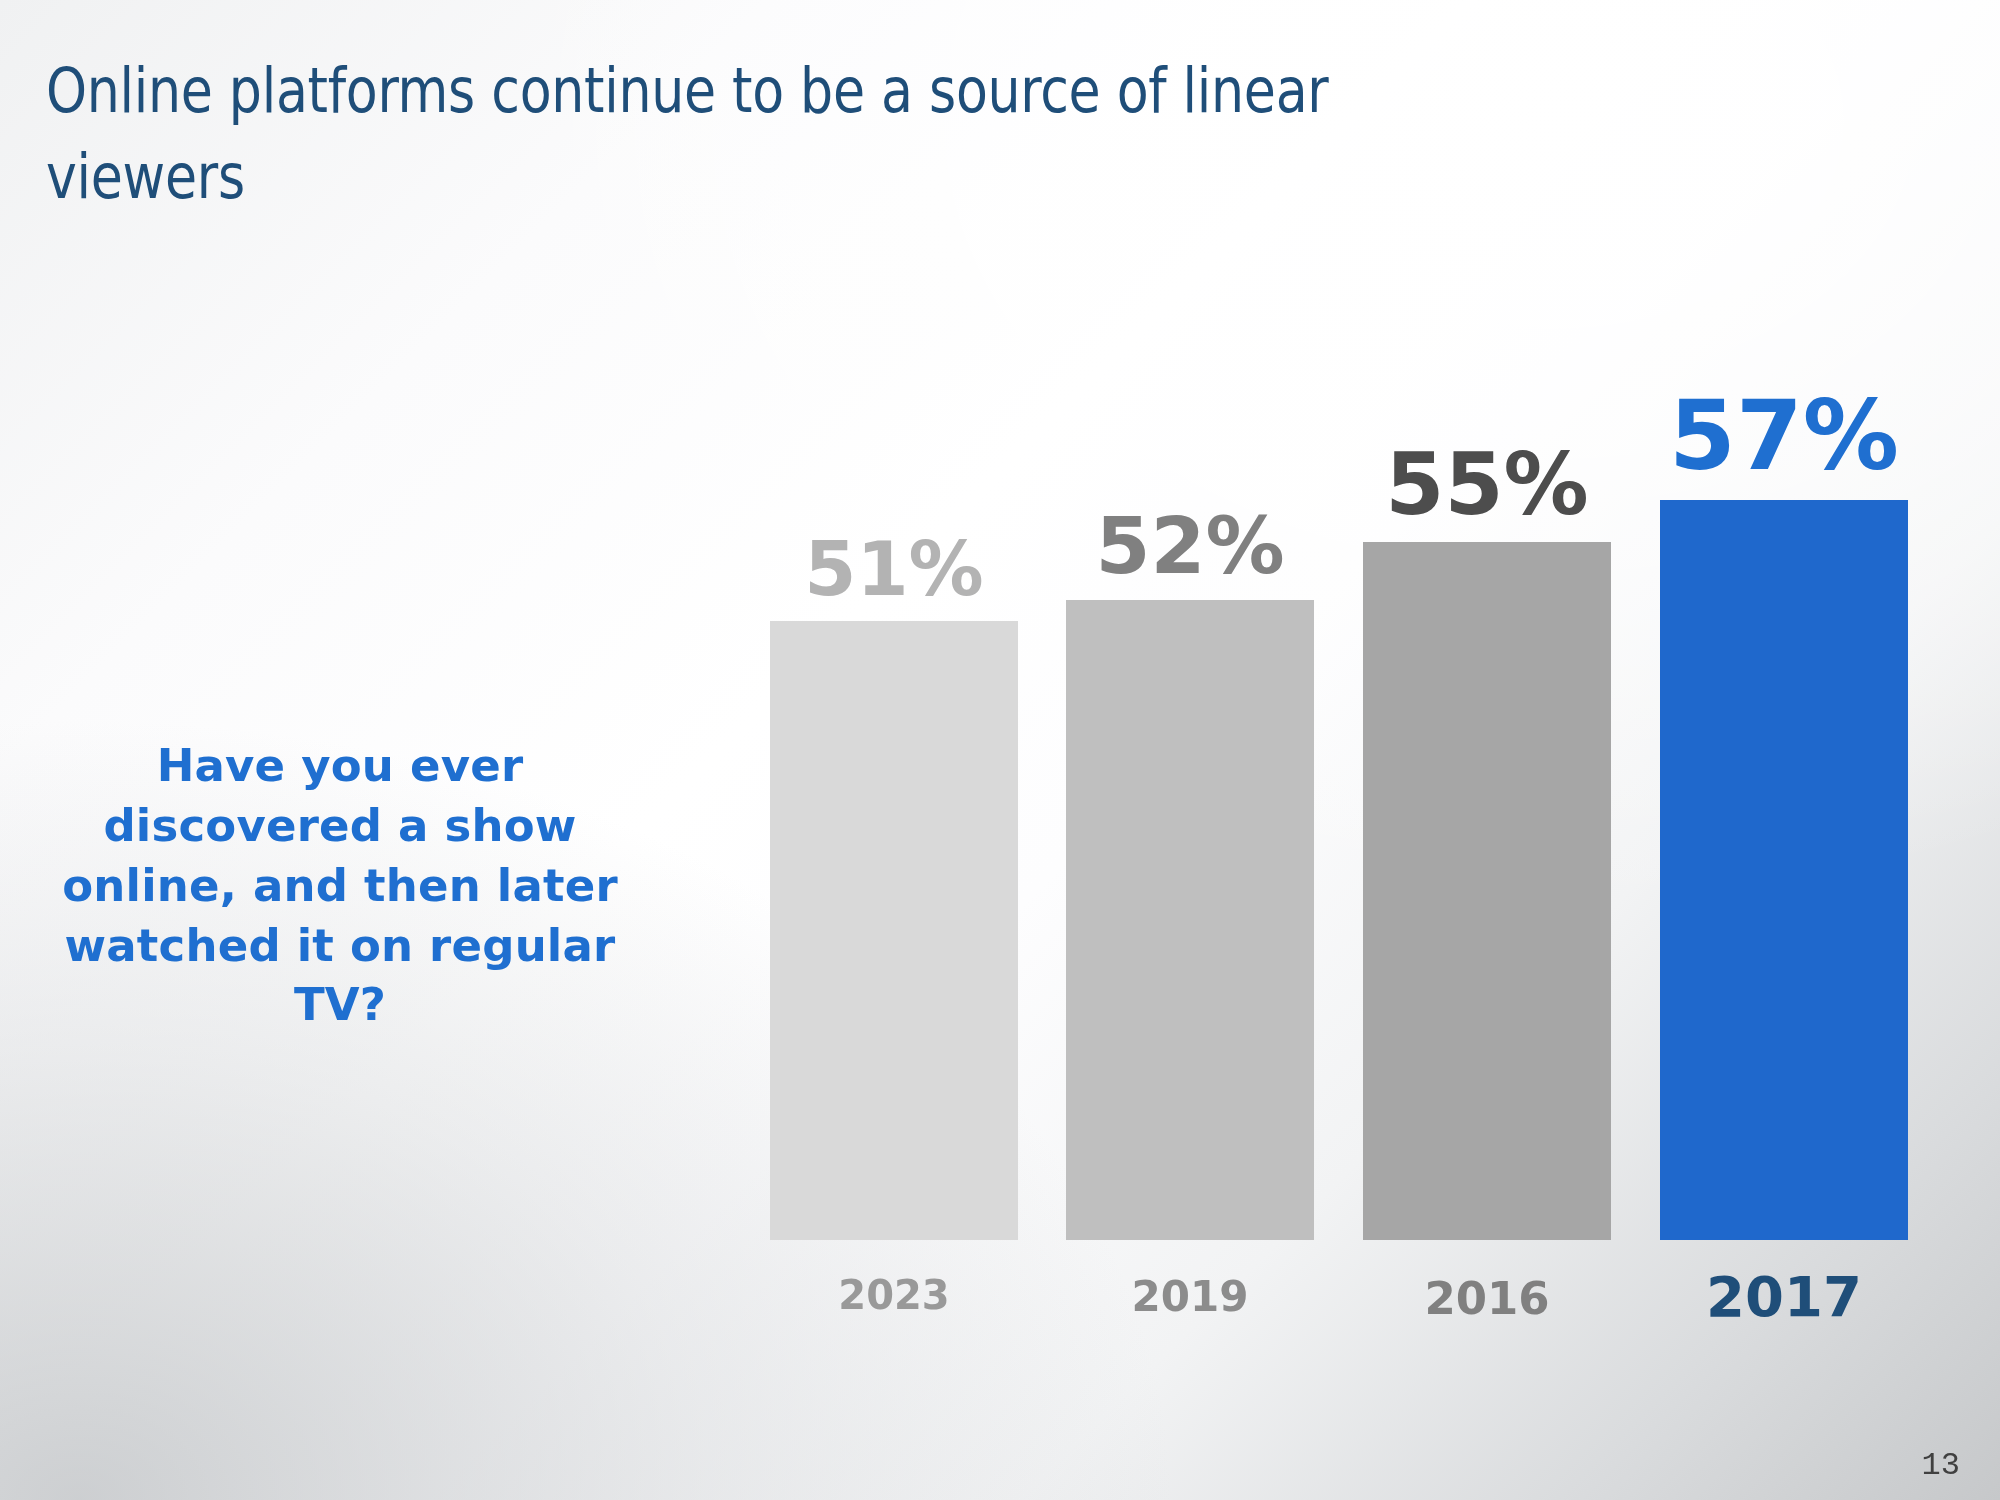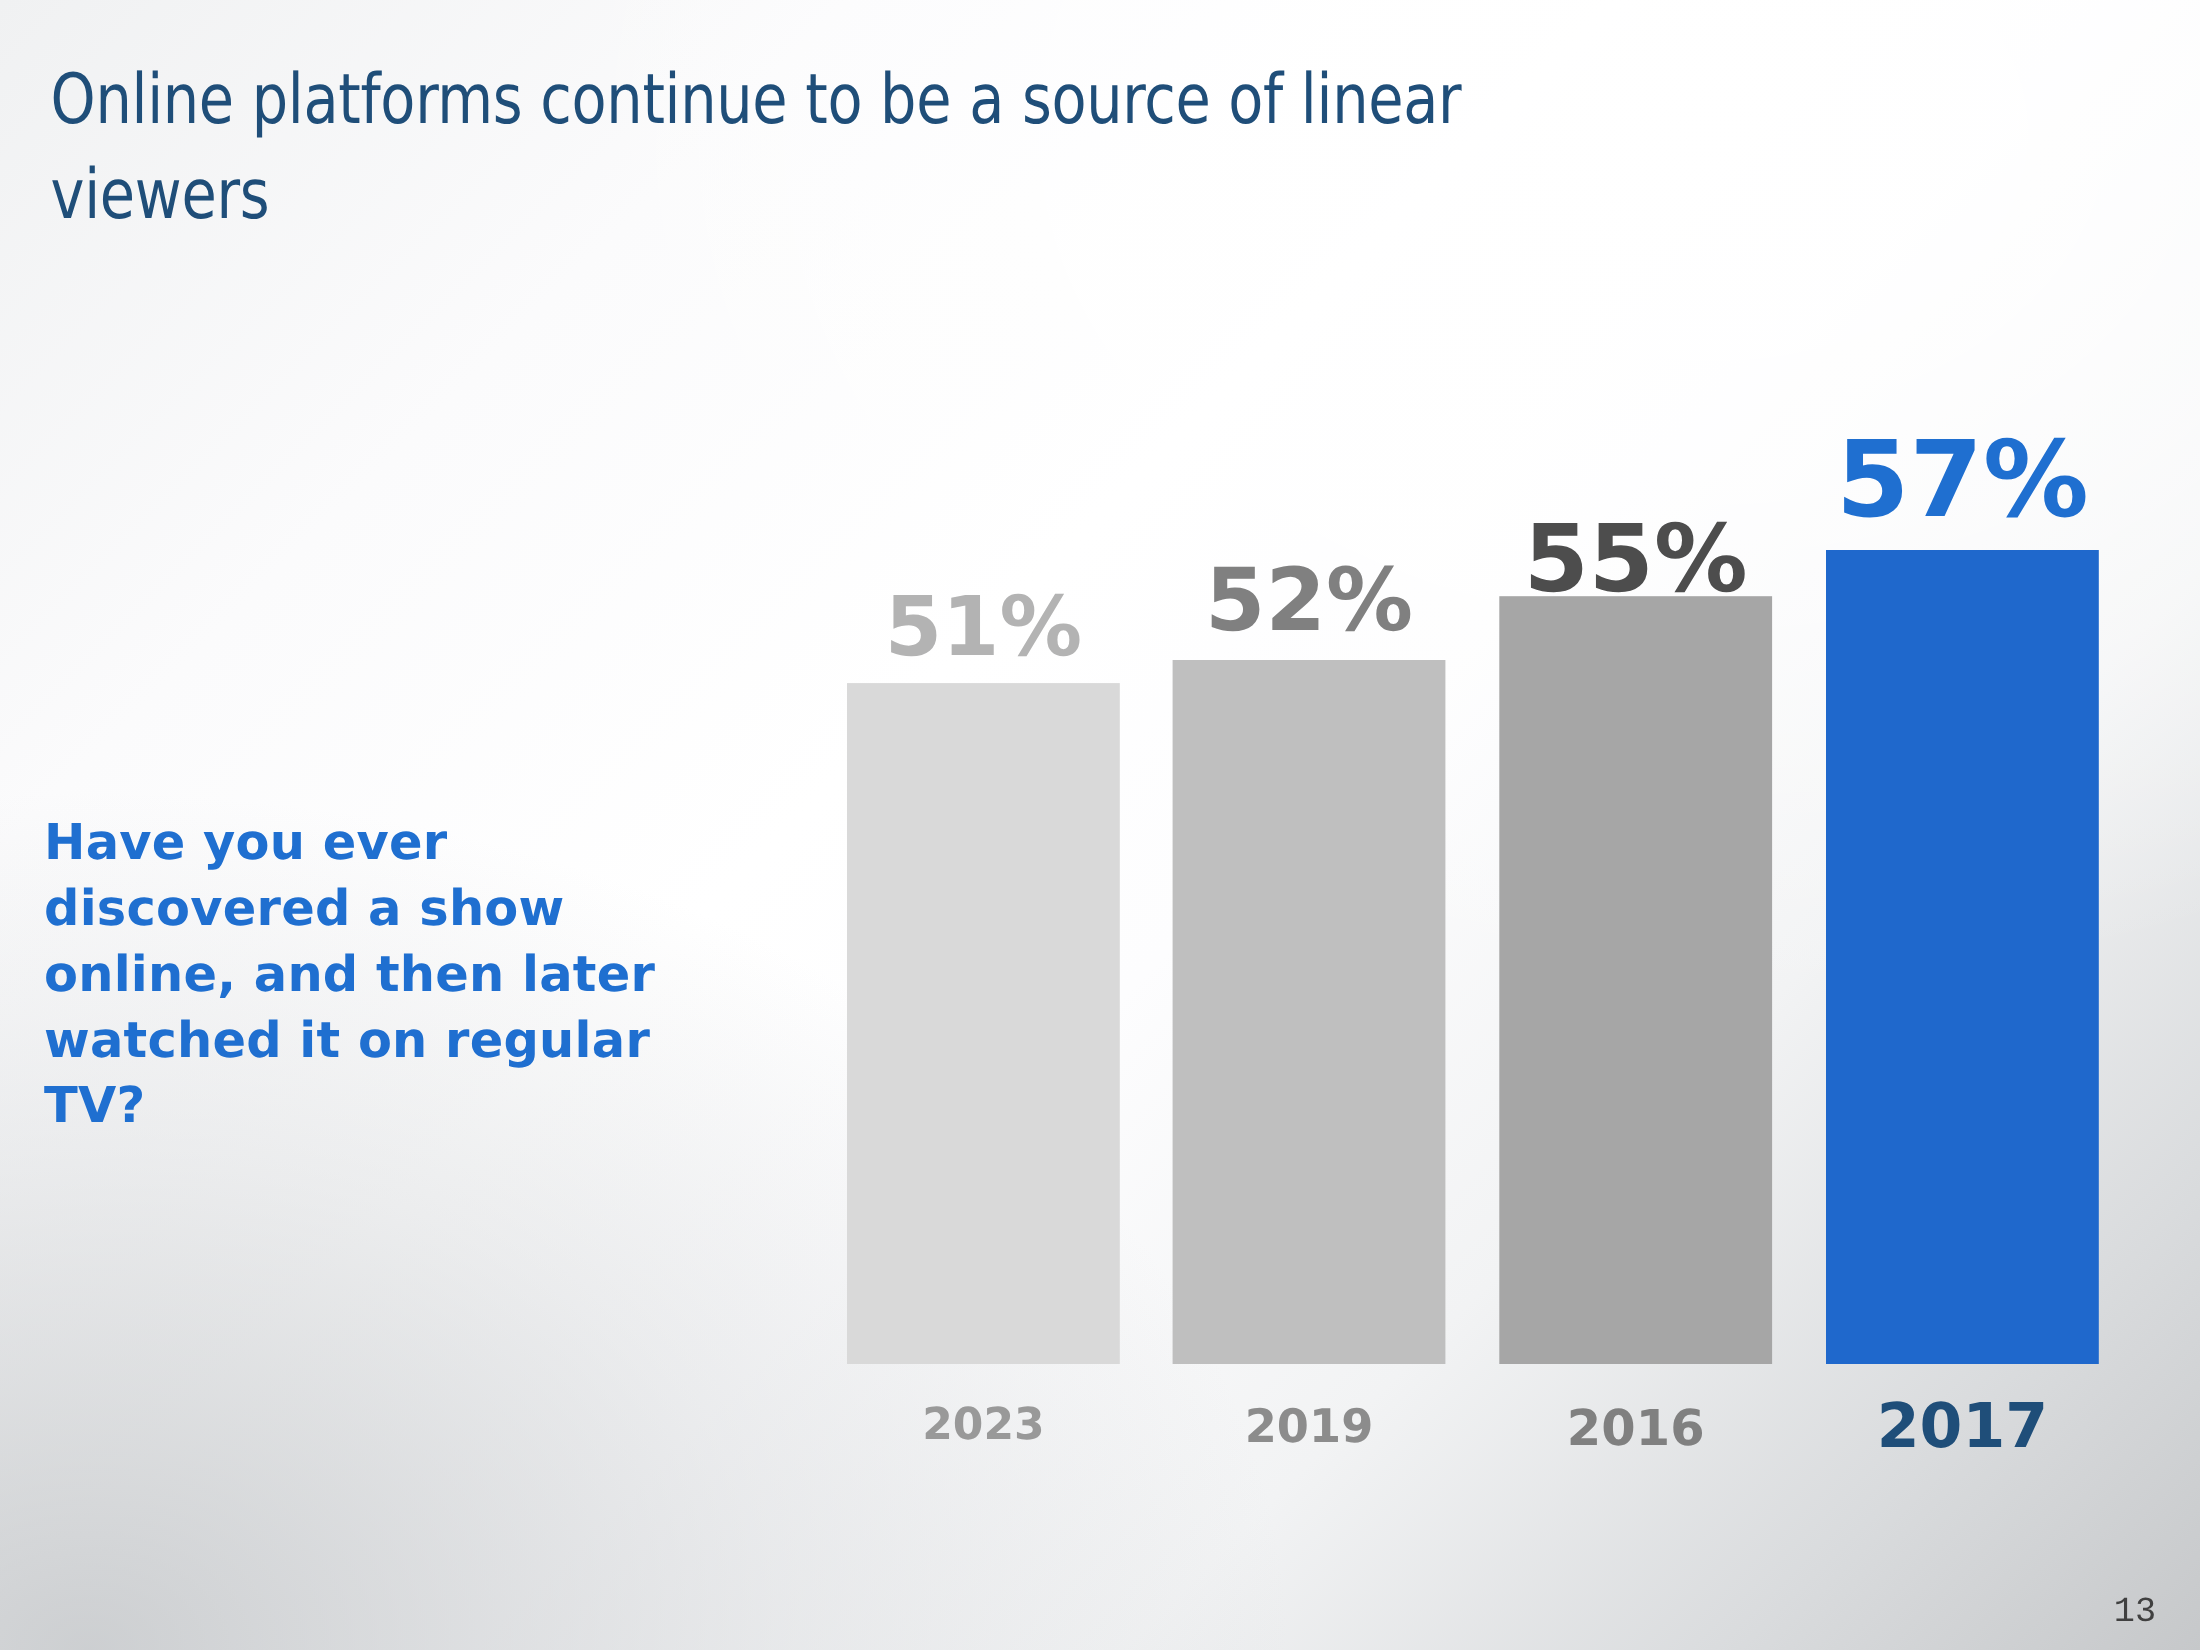--- a/index.html
+++ b/index.html
@@ -60,21 +60,21 @@
     font-stretch: condensed;
     transform: scaleX(0.92);
     transform-origin: left top;
   }
 
   #question {
     position: absolute;
     left: 40px;
     top: 736px;
     width: 600px;
-    text-align: left;
+    text-align: center;
     font-size: 45px;
     line-height: 1.33;
     font-weight: bold;
     color: #1F6FD0;
     font-family: "DejaVu Sans", sans-serif;
     letter-spacing: 0.2px;
   }
 
   #plot {
     position: absolute;
@@ -138,21 +138,21 @@
         <div class="bar-value" style="color: rgb(179, 179, 179); font-size: 75px; bottom: 627px;">51%</div>
         <div class="bar-label" style="color: rgb(153, 153, 153); font-size: 40px; top: calc(100% + 32px);">2023</div>
       </div>
       <div class="bar-group" style="left: 1066px; width: 248px; height: 564px;">
         <div class="bar" style="height: 640px; background: rgb(191, 191, 191);"></div>
         <div class="bar-value" style="color: rgb(128, 128, 128); font-size: 79px; bottom: 648px;">52%</div>
         <div class="bar-label" style="color: rgb(140, 140, 140); font-size: 42px; top: calc(100% + 32px);">2019</div>
       </div>
       <div class="bar-group" style="left: 1363px; width: 248px; height: 698px;">
         <div class="bar" style="height: 698px; background: rgb(166, 166, 166);"></div>
-        <div class="bar-value" style="color: rgb(77, 77, 77); font-size: 85px; bottom: 682px;">55%</div>
+        <div class="bar-value" style="color: rgb(77, 77, 77); font-size: 85px; bottom: 706px;">55%</div>
         <div class="bar-label" style="color: rgb(128, 128, 128); font-size: 45px; top: calc(100% + 32px);">2016</div>
       </div>
       <div class="bar-group" style="left: 1660px; width: 248px; height: 740px;">
         <div class="bar" style="height: 740px; background: rgb(31, 104, 204);"></div>
         <div class="bar-value" style="color: rgb(31, 111, 208); font-size: 96px; bottom: 748px;">57%</div>
         <div class="bar-label" style="color: rgb(31, 78, 121); font-size: 56px; top: calc(100% + 24px);">2017</div>
       </div>
     </div>
 
   <div id="page-number">13</div>

